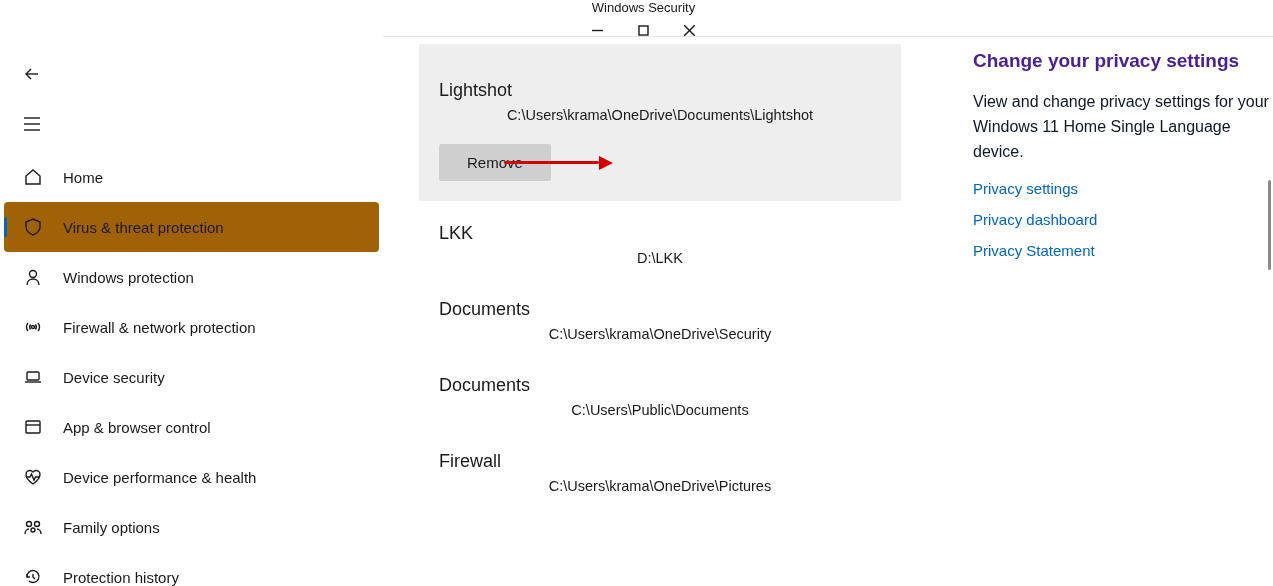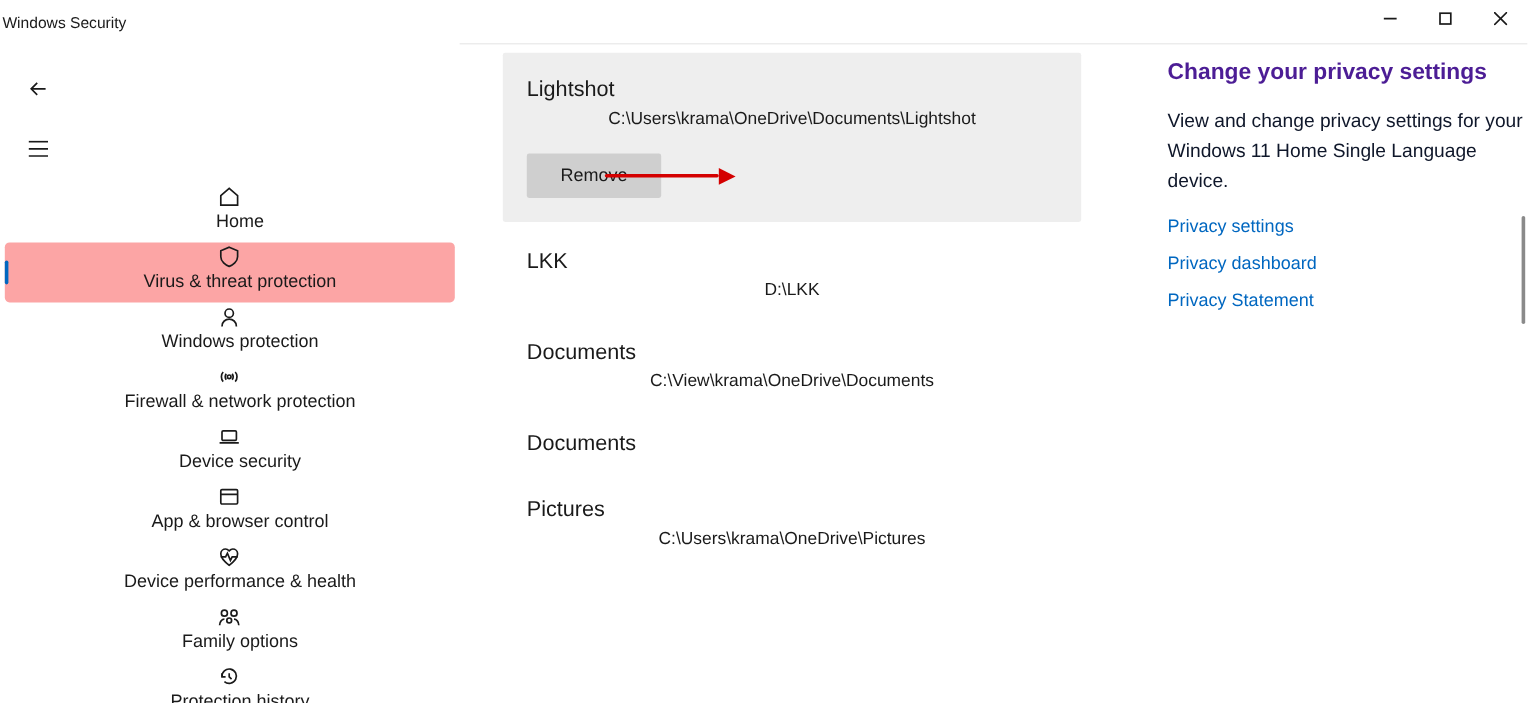--- a/index.html
+++ b/index.html
@@ -1,32 +1,32 @@
 <!DOCTYPE html>
 <html><head>
   <meta charset="utf-8">
   <style>
     * { margin: 0; padding: 0; box-sizing: border-box; font-family: "Segoe UI", "Segoe UI Variable", sans-serif; }
     body { width: 1273px; height: 586px; background: #fff; overflow: hidden; position: relative; }
-    .titlebar { height: 36px; display: flex; align-items: center; justify-content: space-between; padding-left: 2px; }
+    .titlebar { height: 36px; display: flex; align-items: center; justify-content: space-between; padding-left: 14px; flex-direction: column; }
     .titlebar-title { font-size: 13px; color: #1a1a1a; }
     .titlebar-controls { display: flex; height: 100%; }
     .titlebar-btn { width: 46px; height: 30px; display: flex; align-items: center; justify-content: center; cursor: pointer; }
     .content { display: flex; height: calc(586px - 36px); }
     .sidebar { width: 398px; padding-top: 18px; }
     .sidebar-top-btn { width: 48px; height: 40px; display: flex; align-items: center; justify-content: center; cursor: pointer; margin-left: 8px; }
     .nav-list { margin-top: 8px; }
-    .nav-item { height: 50px; display: flex; align-items: center; padding-left: 17px; cursor: pointer; font-size: 15px; color: #1a1a1a; position: relative; border-radius: 4px; margin: 0 4px; flex-direction: column; }
-    .nav-item.active { background: #fca5a5; }
+    .nav-item { height: 50px; display: flex; align-items: center; padding-left: 17px; cursor: pointer; font-size: 15px; color: #1a1a1a; position: relative; border-radius: 4px; margin: 0 4px; }
+    .nav-item.active { background: #a16207; }
     .nav-item.active::before { content: ""; position: absolute; left: 0; top: 15px; bottom: 15px; width: 3px; background: #0067c0; border-radius: 2px; }
     .nav-icon { width: 24px; height: 24px; display: flex; align-items: center; justify-content: center; margin-right: 18px; }
     .main { flex: 1; display: flex; padding-left: 36px; padding-top: 8px; background: #fff; border-top-left-radius: 8px; position: relative; }
     .main::before { content: ""; position: absolute; left: 0; right: 0; top: 0; height: 1px; background: #e8e8e8; }
     .exclusions { width: 482px; }
-    .exclusion-card { background: #eeeeee; padding: 20px 20px 20px 20px; border-radius: 2px; margin-bottom: 10px; }
+    .exclusion-card { background: #eeeeee; padding: 36px 20px 20px 20px; border-radius: 2px; margin-bottom: 10px; }
     .exclusion-card.selected { background: #eeeeee; }
     .exclusion-item { padding: 12px 20px 18px 20px; border-radius: 2px; cursor: pointer; }
     .exclusion-title { font-size: 18px; color: #1a1a1a; margin-bottom: 4px; font-weight: 400; }
     .exclusion-path { font-size: 14.5px; color: #1a1a1a; line-height: 1.45; word-break: break-all; text-align: center; }
     .remove-row { display: flex; justify-content: flex-start; align-items: center; margin-top: 18px; position: relative; }
     .remove-btn { background: #cfcfcf; border: none; padding: 10px 28px; font-size: 15px; color: #1a1a1a; cursor: pointer; border-radius: 2px; }
     .arrow-annotation { position: absolute; left: 65px; top: 50%; transform: translateY(-50%); display: flex; align-items: center; }
     .arrow-line { width: 95px; height: 3px; background: #d40000; border-radius: 2px; }
     .arrow-head { width: 0; height: 0; border-left: 14px solid #d40000; border-top: 7px solid transparent; border-bottom: 7px solid transparent; }
     .side-panel { margin-left: 72px; width: 300px; padding-top: 6px; }
@@ -178,27 +178,28 @@
           </div>
           <button class="remove-btn">Remove</button>
         </div>
       </div>
       <div class="exclusion-item">
         <div class="exclusion-title">LKK</div>
         <div class="exclusion-path">D:\LKK</div>
       </div>
       <div class="exclusion-item">
         <div class="exclusion-title">Documents</div>
-        <div class="exclusion-path">C:\View\krama\OneDrive\Documents</div>
+        <div class="exclusion-path">C:\Users\krama\OneDrive\Security</div>
       </div>
       <div class="exclusion-item">
         <div class="exclusion-title">Documents</div>
-      </div>
-      <div class="exclusion-item">
-        <div class="exclusion-title">Pictures</div>
+        <div class="exclusion-path">C:\Users\Public\Documents</div>
+      </div>
+      <div class="exclusion-item">
+        <div class="exclusion-title">Firewall</div>
         <div class="exclusion-path">C:\Users\krama\OneDrive\Pictures</div>
       </div>
     </div>
 
     <div class="side-panel">
       <div class="side-title">Change your privacy settings</div>
       <div class="side-text">View and change privacy settings for your Windows 11 Home Single Language device.</div>
       <a class="side-link">Privacy settings</a>
       <a class="side-link">Privacy dashboard</a>
       <a class="side-link">Privacy Statement</a>

